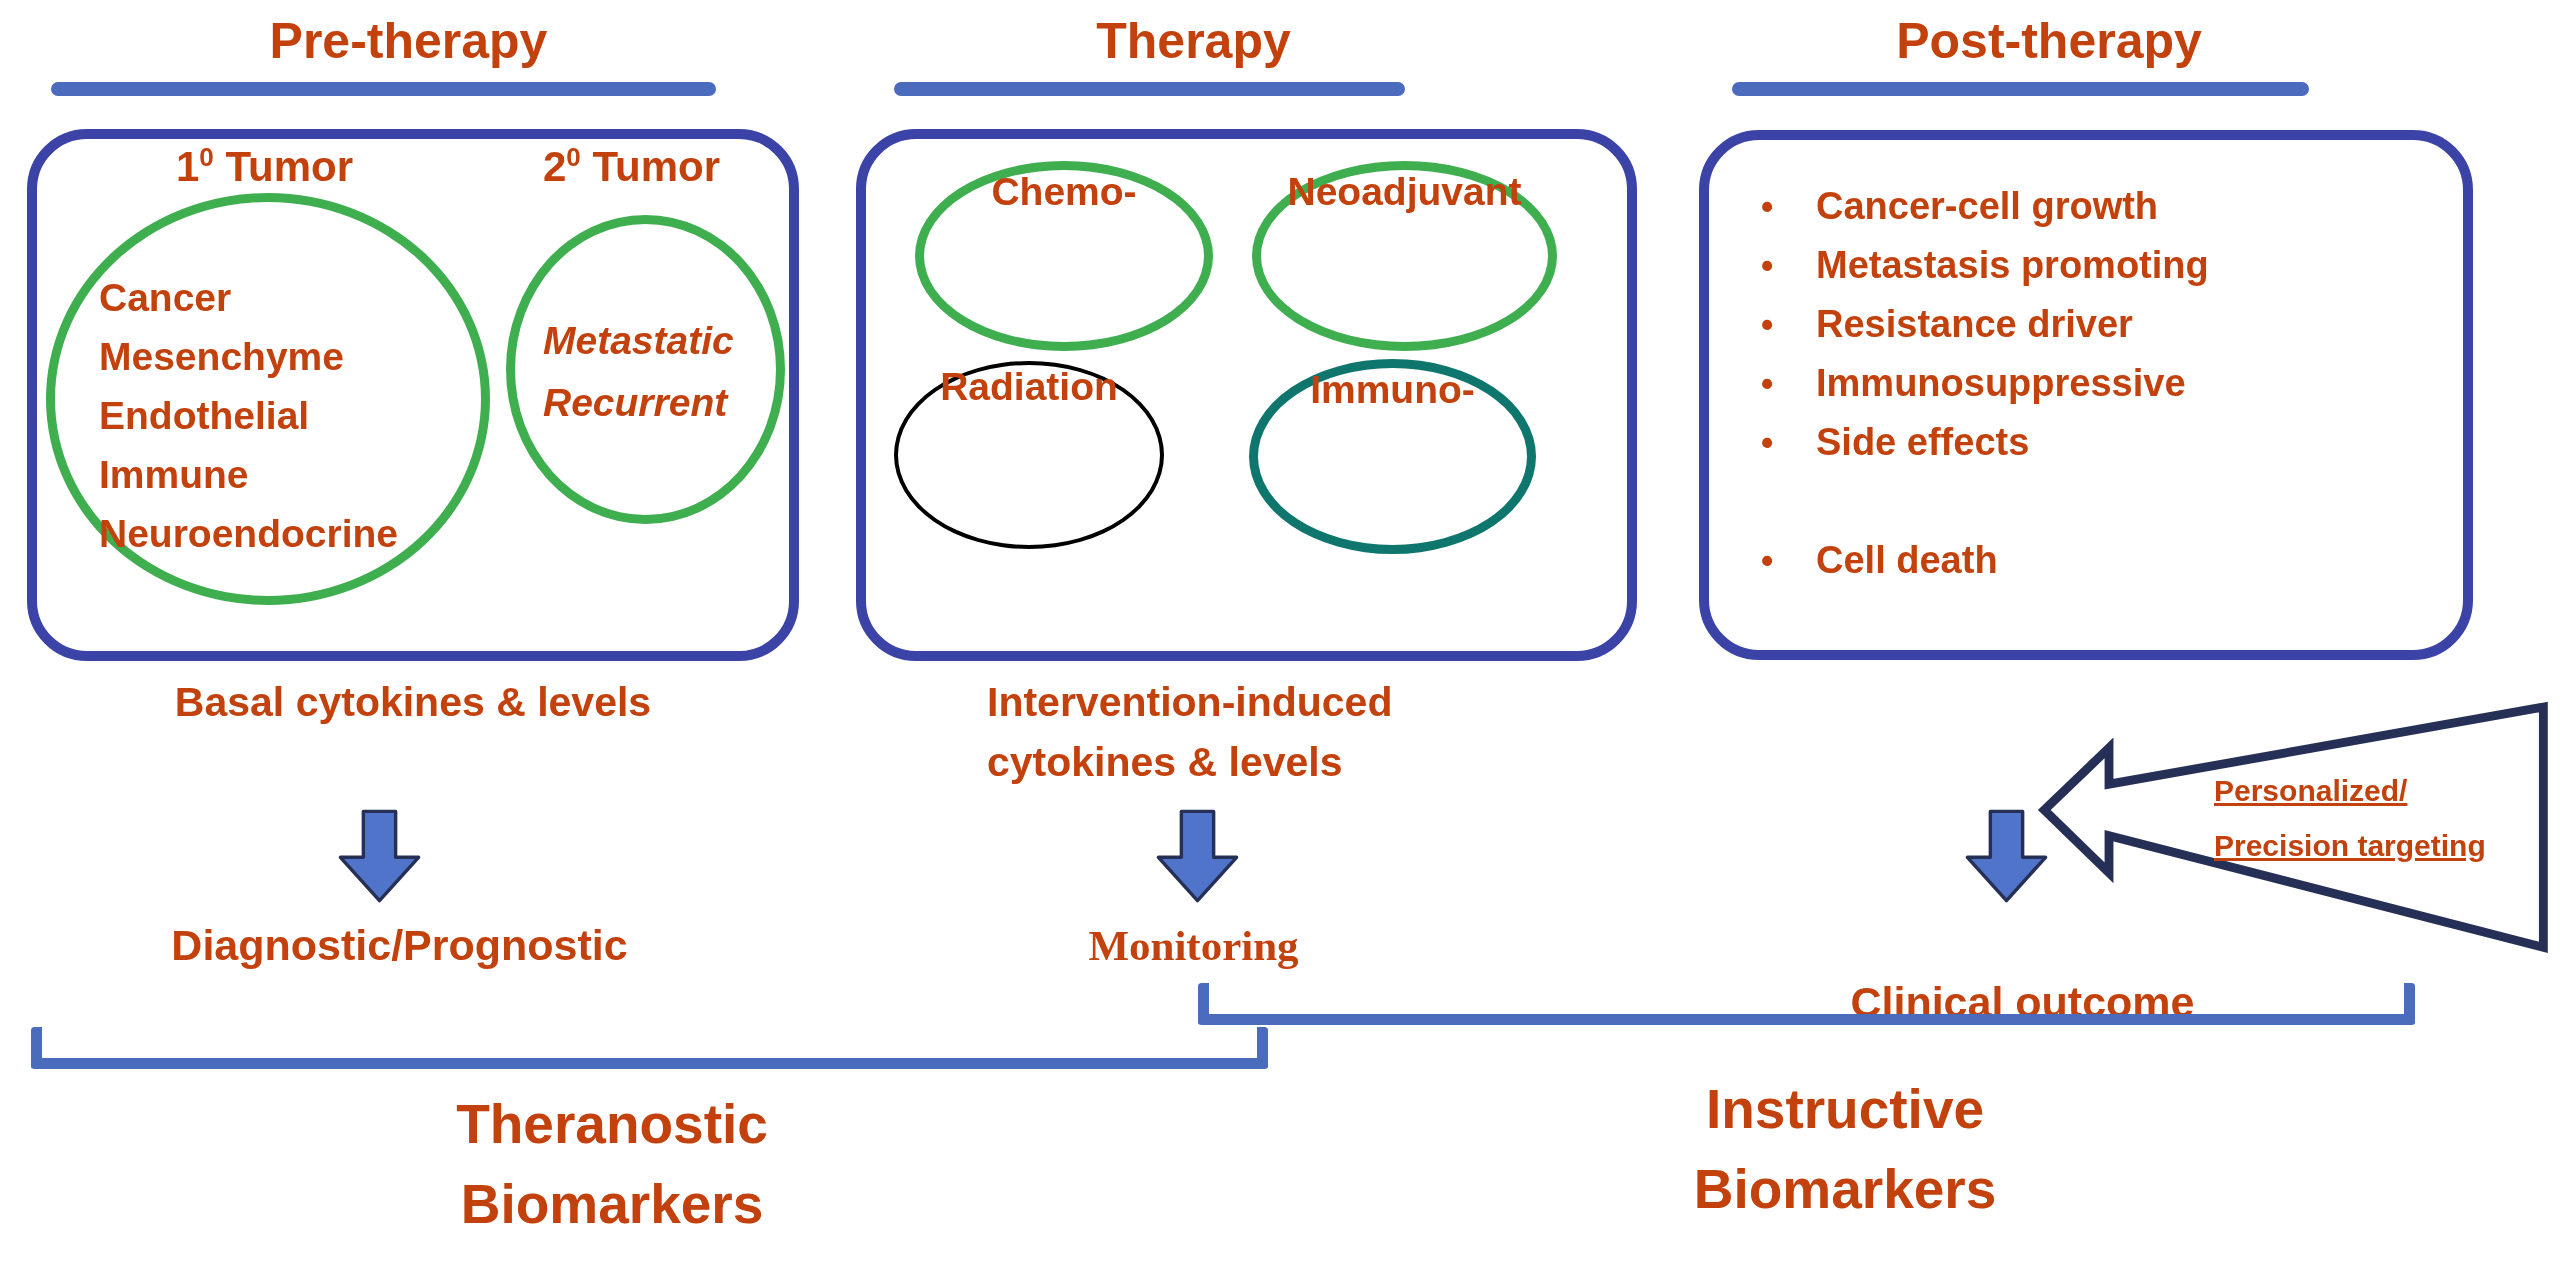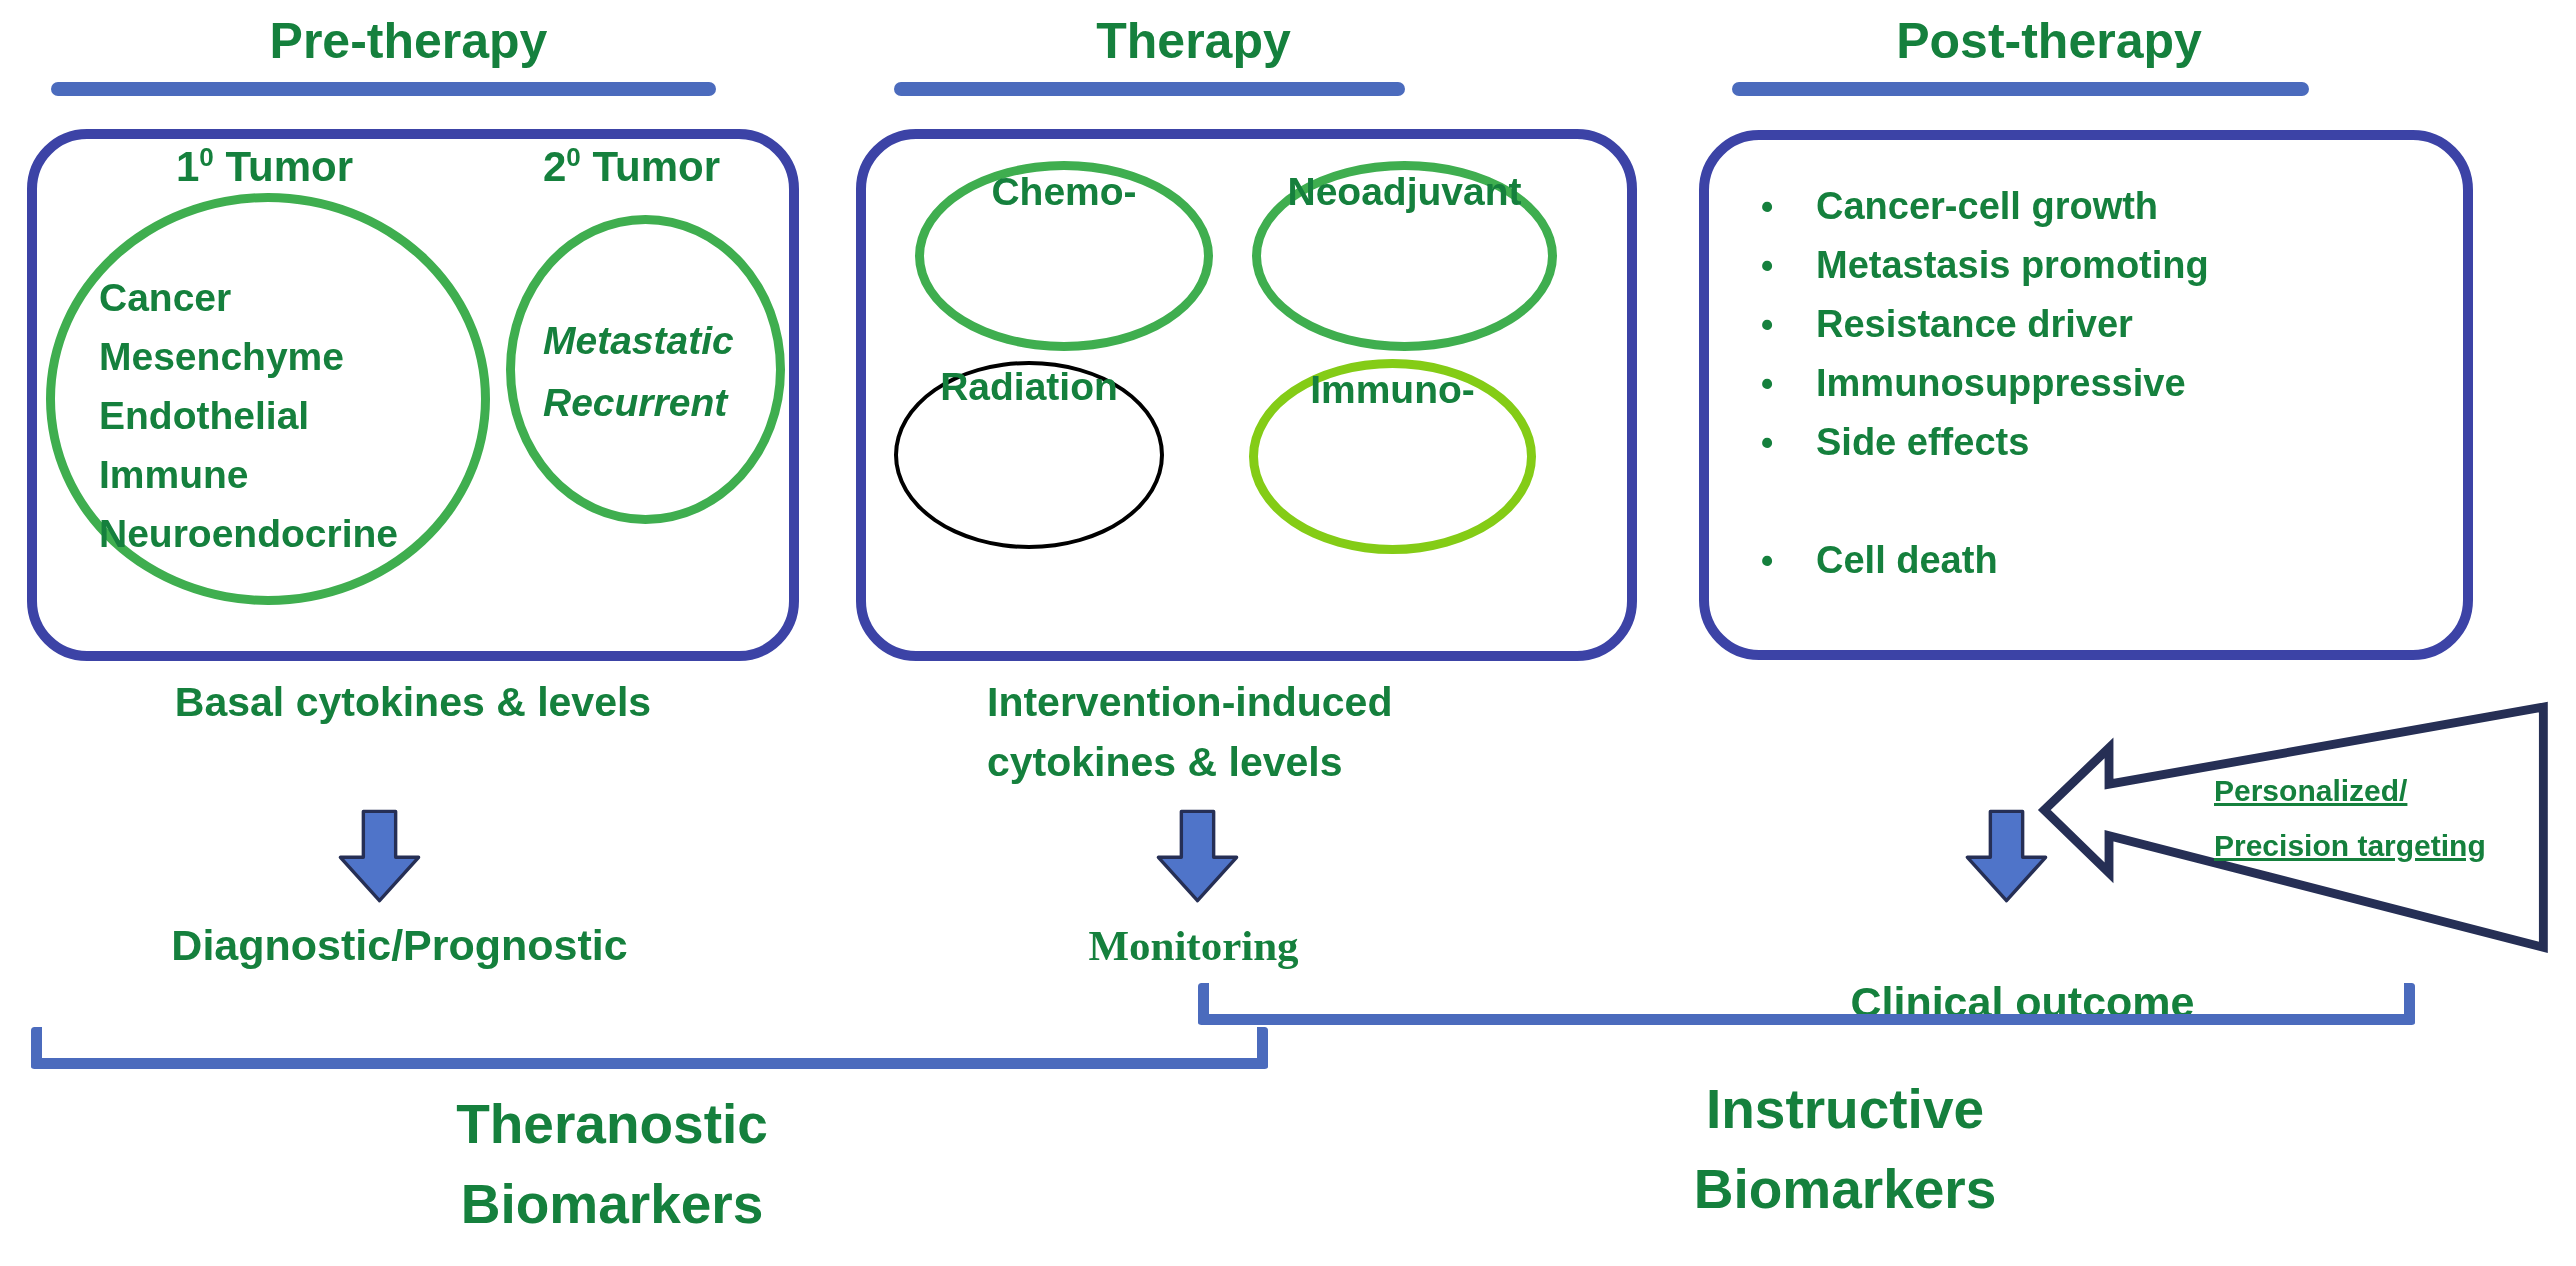--- a/index.html
+++ b/index.html
@@ -1,28 +1,28 @@
 <!DOCTYPE html>
 <html style="font-size:14px"><head>
 <meta charset="utf-8">
 <style>
   html,body{margin:0;padding:0;background:#ffffff;}
   .canvas{
     position:relative;width:2576px;height:1267px;background:#ffffff;
-    font-family:"Liberation Sans",sans-serif;font-weight:bold;color:#15803d;
+    font-family:"Liberation Sans",sans-serif;font-weight:bold;color:#c2410c;
     overflow:hidden;
   }
   .abs{position:absolute;}
   .hdr{font-size:50px;text-align:center;letter-spacing:0px;}
   .underline{height:14px;background:#4b6bbd;border-radius:7px;}
   .phasebox{border:10.6px solid #3c43a6;border-radius:60px;background:#ffffff;box-sizing:border-box;}
   .ellipse{border-radius:50%;background:#ffffff;box-sizing:border-box;display:flex;align-items:flex-start;justify-content:center;text-align:center;}
   .ell-green{border:9px solid #3fae4f;}
   .ell-red{border:4px solid #000000;}
-  .ell-purple{border:9px solid #84cc16;}
+  .ell-purple{border:9px solid #0f766e;}
   .ell-label{font-size:39px;}
   .tumorlbl{font-size:42px;white-space:nowrap;}
   .tumorlbl sup{font-size:0.62em;vertical-align:super;}
   .celllist{font-size:39px;line-height:59px;white-space:nowrap;margin-top:36px;}
   .celllist2{font-size:39px;line-height:62px;white-space:nowrap;font-style:italic;}
   .caption{font-size:41px;}
   .cap-center{text-align:center;}
   .cap2{line-height:60px;white-space:nowrap;}
   .bullets{font-size:38px;}
   .brow{display:flex;align-items:center;height:59px;white-space:nowrap;}

